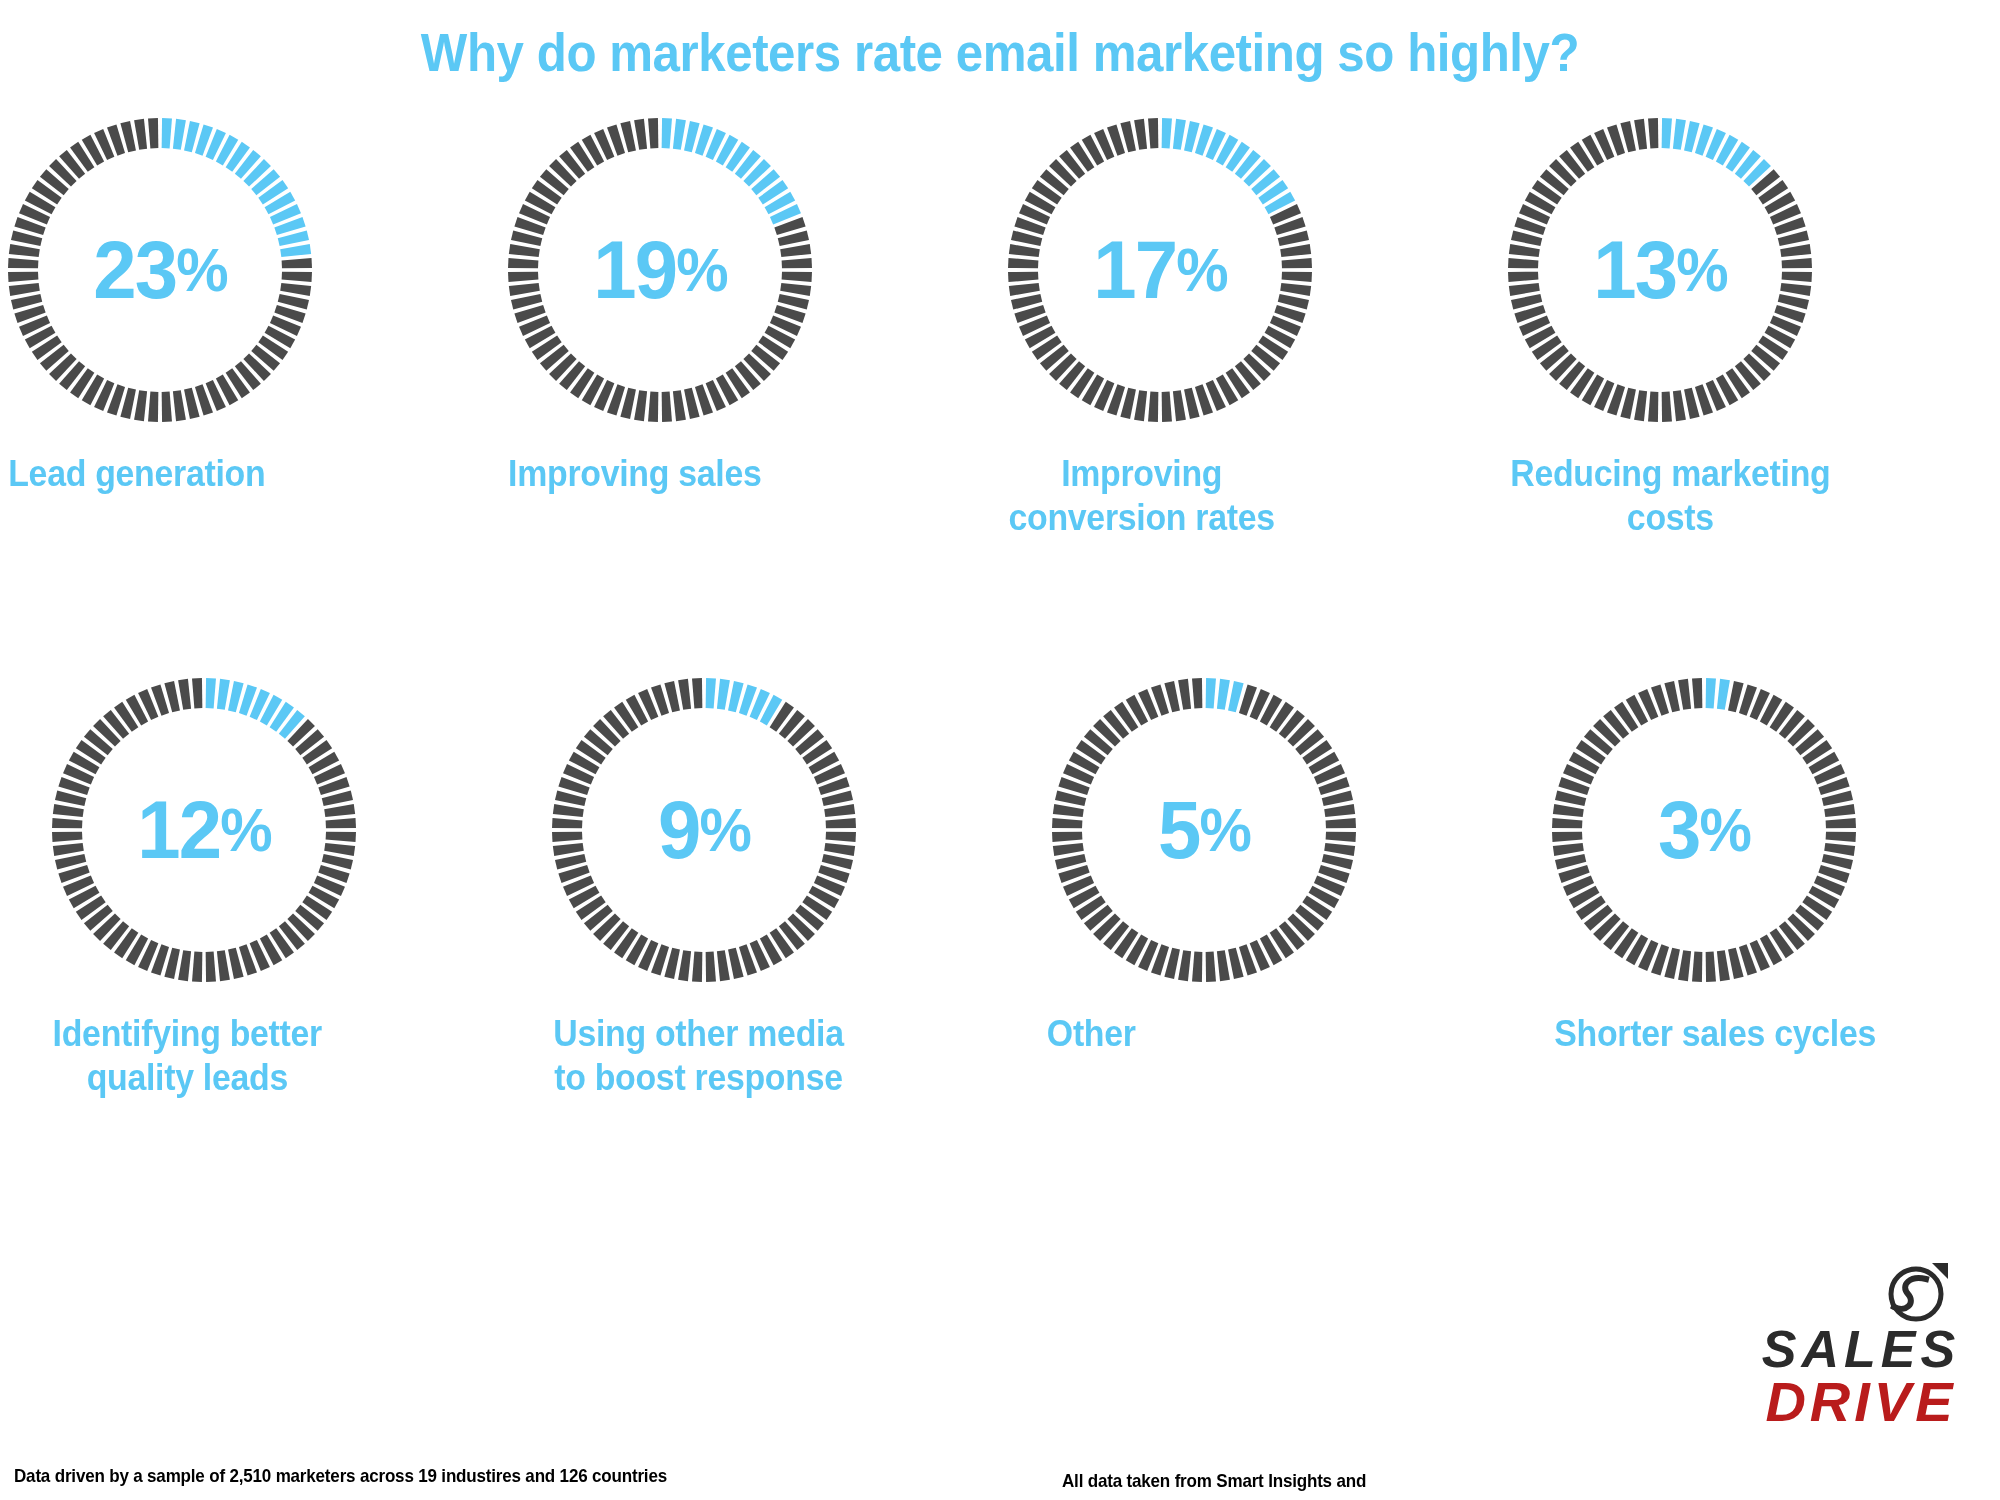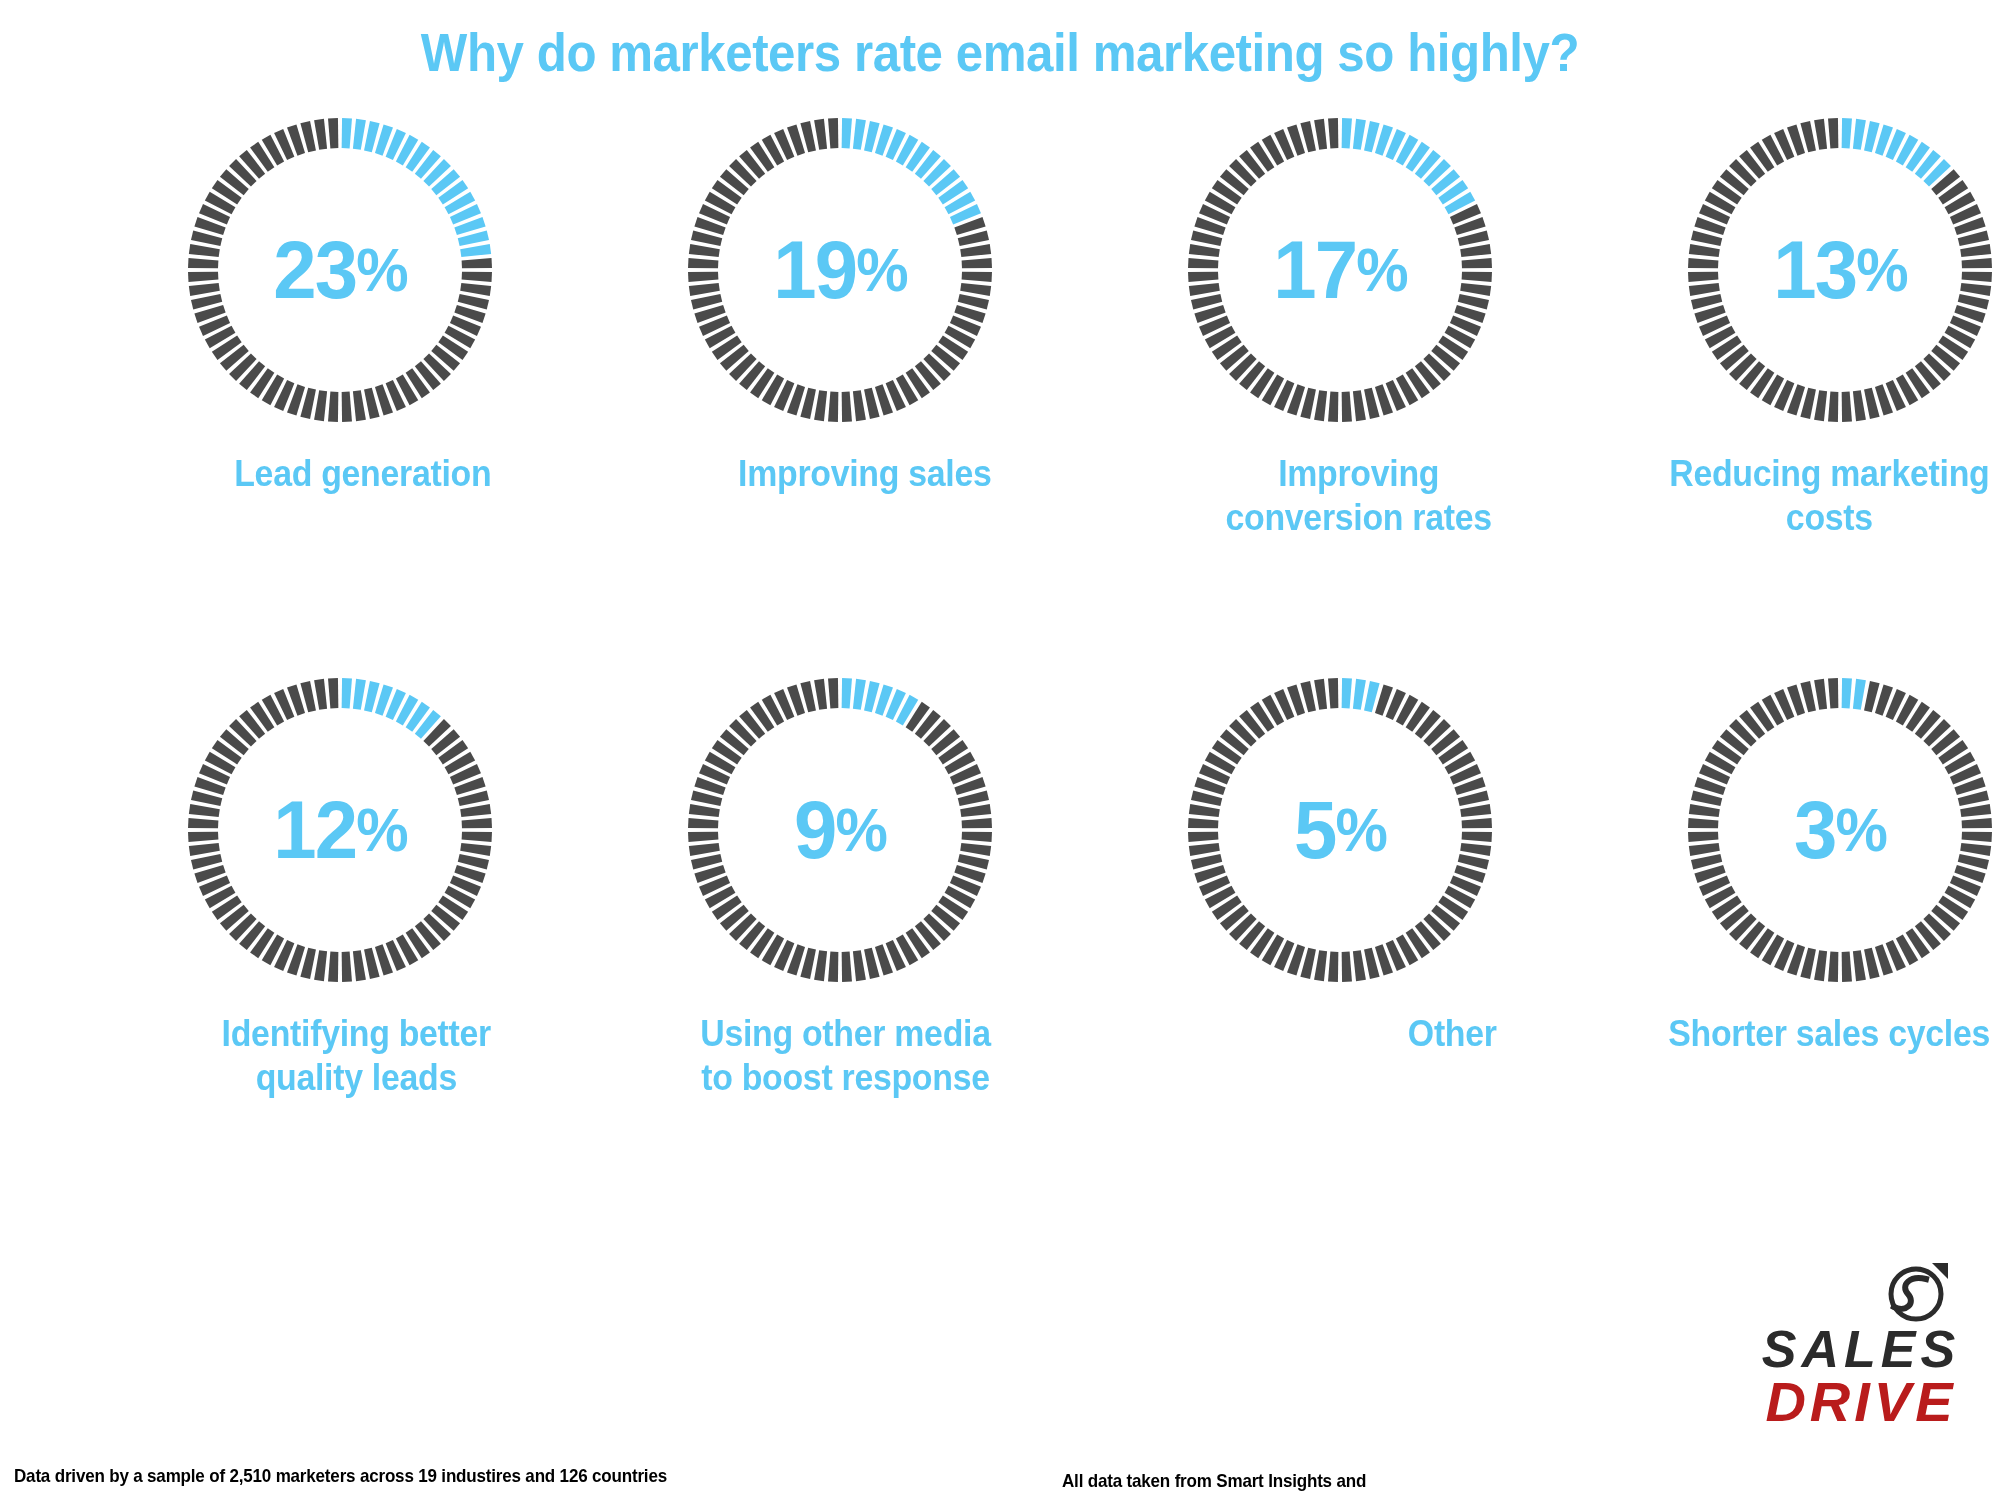--- a/index.html
+++ b/index.html
@@ -31,24 +31,24 @@
     top:110px; left:0;
     width:2000px;
     display:flex;
     flex-direction:column;
   }
   .row { display:flex; width:2000px; }
   .cell {
     width:500px;
     display:flex;
     flex-direction:column;
-    align-items:flex-end;
+    align-items:flex-start;
   }
   .row-1 .cell { height:500px; }
-  .row-2 .cell { height:500px; }
+  .row-2 .cell { height:500px;padding-left:44px; }
   .row-2 { margin-top:60px; }
 
   .donut-wrap {
     position:relative;
     width:320px; height:320px;
   }
   .donut-svg { display:block; width:320px; height:320px; }
   .donut-center {
     position:absolute; inset:0;
     display:flex; align-items:center; justify-content:center;

